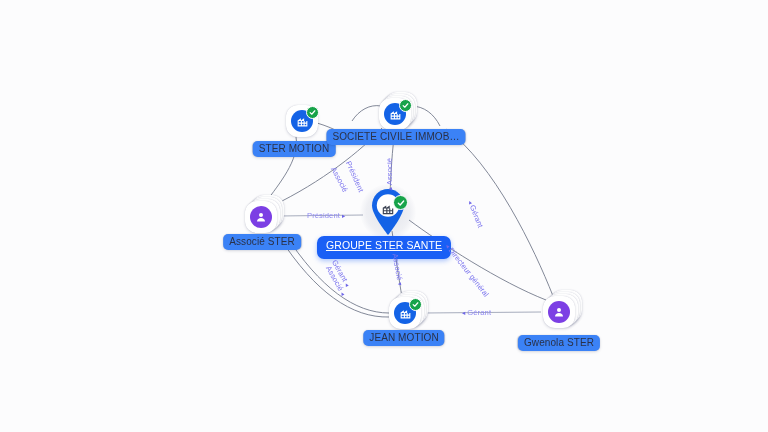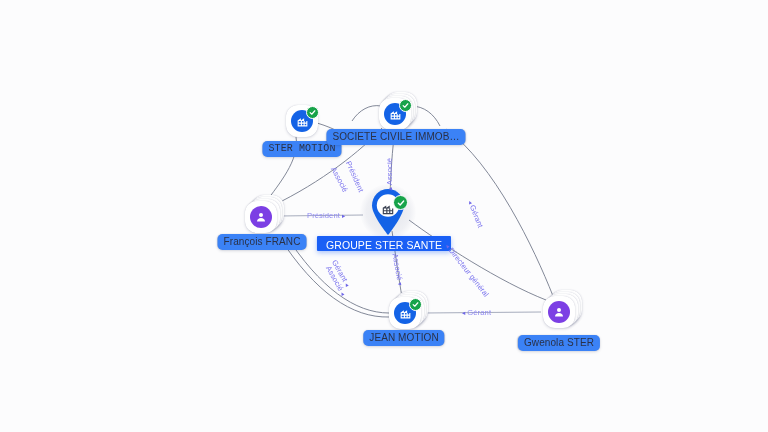--- a/index.html
+++ b/index.html
@@ -75,23 +75,24 @@
     border-radius: 5px;
     padding: 2px 6px 3px 6px;
     font-size: 10px;
     letter-spacing: .1px;
     box-shadow: 0 1px 3px rgba(35,45,85,.17), 0 0 1px rgba(35,45,85,.2);
   }
   .nlabel.focus {
     background: #1a5ff5;
     color: #ffffff;
     font-size: 10.5px;
-    padding: 3px 9px 0 9px;
-    border-radius: 1px;
+    padding: 3px 9px 8px 9px;
+    border-radius: 7px;
     box-shadow: 0 2px 5px rgba(26,95,245,.35);
+    text-decoration: underline;
   }
 
   .elabel {
     position: absolute;
     white-space: nowrap;
     font-size: 7.6px;
     color: #7b74ee;
     letter-spacing: .1px;
     transform-origin: 0 50%;
     pointer-events: none;
@@ -141,21 +142,21 @@
       <svg width="13" height="13" viewBox="0 0 24 24" fill="#fff">
           <path d="M3 21V10l6-4v4l6-4v5h6v10H3zm2-2h4v-3H5v3zm0-5h4v-3H5v3zm6 5h3v-3h-3v3zm0-5h3v-3h-3v3zm5 5h3v-3h-3v3zm0-5h3v-3h-3v3z"></path>
         </svg>
     </div>
     <div class="badge" style="left:4px; top:-15px; width:11px; height:11px;">
       <svg width="7" height="7" viewBox="0 0 24 24" fill="none" stroke="#fff" stroke-width="4" stroke-linecap="round" stroke-linejoin="round">
           <path d="M4 12.5L9.5 18 20 6"></path>
         </svg>
     </div>
   </div>
-  <div class="nlabel" style="left:302px; top:141px;font-family:Liberation Mono, monospace;">STER MOTION</div>
+  <div class="nlabel" style="left:294px; top:141px;">STER MOTION</div>
 
   <div class="node" style="left:396px; top:113px;">
     <div class="stack" style="left:-11px; top:-21px; width:32px; height:32px;"></div>
     <div class="stack" style="left:-13px; top:-19px; width:32px; height:32px;"></div>
     <div class="stack" style="left:-15px; top:-17px; width:32px; height:32px;"></div>
     <div class="stack" style="left:-17px; top:-15px; width:32px; height:32px;"></div>
     <div class="disc company" style="left:-12px; top:-10px; width:22px; height:22px;">
       <svg width="13" height="13" viewBox="0 0 24 24" fill="#fff">
           <path d="M3 21V10l6-4v4l6-4v5h6v10H3zm2-2h4v-3H5v3zm0-5h4v-3H5v3zm6 5h3v-3h-3v3zm0-5h3v-3h-3v3zm5 5h3v-3h-3v3zm0-5h3v-3h-3v3z"></path>
         </svg>
@@ -173,21 +174,21 @@
     <div class="stack" style="left:-12px; top:-19px; width:32px; height:32px;"></div>
     <div class="stack" style="left:-14px; top:-17px; width:32px; height:32px;"></div>
     <div class="stack" style="left:-17px; top:-15px; width:32px; height:32px;"></div>
     <div class="disc person" style="left:-12px; top:-10px; width:22px; height:22px;">
       <svg width="12" height="12" viewBox="0 0 24 24" fill="#fff">
           <circle cx="12" cy="8" r="4"></circle>
           <path d="M4 21c0-4.4 3.6-7 8-7s8 2.6 8 7z"></path>
         </svg>
     </div>
   </div>
-  <div class="nlabel" style="left:262px; top:234px;">François FRANC</div>
+  <div class="nlabel" style="left:262px; top:234px;">Associé STER</div>
 
   <div class="node" style="left:388px; top:212px;">
     <div class="pin-halo" style="left:-28px; top:-28px; width:56px; height:56px;"></div>
     <div class="pin" style="left:-19px; top:-24px;">
       <svg width="38" height="48" viewBox="0 0 38 48">
         <path d="M19 47 C19 47 35 27.5 35 17.5 C35 8.4 27.8 1 19 1 C10.2 1 3 8.4 3 17.5 C3 27.5 19 47 19 47 Z" fill="#1463E6"></path>
         <circle cx="19" cy="17.5" r="11.2" fill="#ffffff"></circle>
       </svg>
     </div>
     <div class="disc" style="left:-8px; top:-11px; width:16px; height:16px;">

